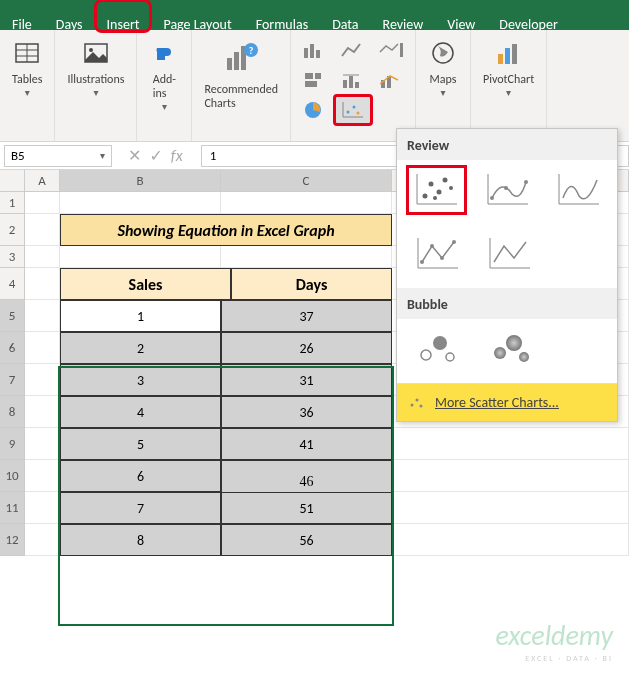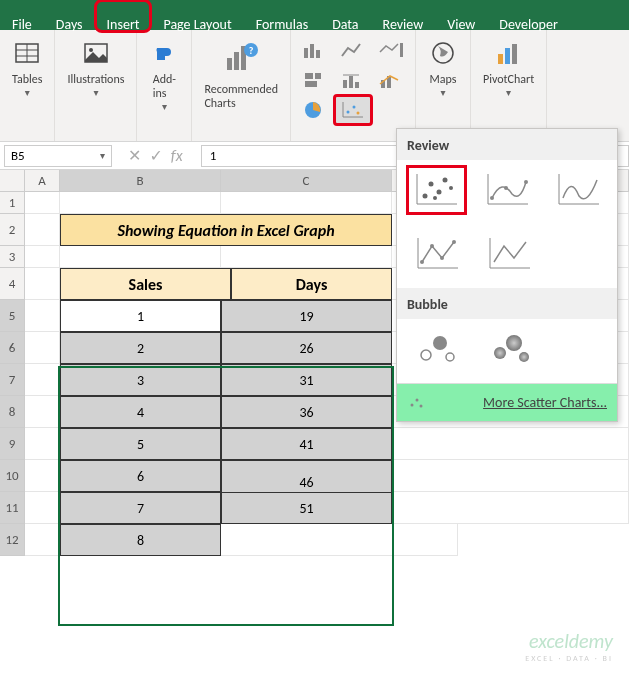--- a/index.html
+++ b/index.html
@@ -39,24 +39,24 @@
 .header-cell { background:#fdecc7; border:1px solid #333; font-weight:bold; font-size:16px; }
 .data-cell { background:#d2d2d2; border:1px solid #333; }
 .data-cell.white { background:#fff;}
 
 
 .dropdown { position:absolute; left:396px; top:128px; width:222px; background:#f0f0f0; border:1px solid #c8c6c4; box-shadow:2px 2px 6px rgba(0,0,0,.2); z-index:10;}
 .dd-hdr { padding:8px 10px 6px; font-weight:bold; font-size:14px; color:#444;}
 .dd-row { display:flex; padding:6px 10px 10px; gap:12px; background:#fff;}
 .dd-icon { width:60px; height:48px; display:flex; align-items:center; justify-content:center;}
 .dd-icon.hl { outline:3px solid #e6001a; outline-offset:-2px;}
-.dd-more { display:flex; align-items:center; gap:8px; padding:10px; border-top:1px solid #ddd; font-size:14px; text-decoration:underline; color:#444; background:#86efac;justify-content:space-between;}
+.dd-more { display:flex; align-items:center; gap:8px; padding:10px; border-top:1px solid #ddd; font-size:14px; text-decoration:underline; color:#444; background:#fde047;}
 
 .watermark { position:absolute; right:16px; bottom:18px; text-align:right; }
-.watermark .t1 { color:#bfe4cd; font-style:italic; font-size:20px; }
+.watermark .t1 { color:#bfe4cd; font-style:italic; font-size:28px; }
 .watermark .t2 { color:#cfcfcf; font-size:8px; letter-spacing:2px; }
 
 svg { display:block; }
 </style>
 </head>
 <body>
 
 <div class="ribbon-tabs">
   <div class="tab">File</div>
   <div class="tab">Days</div>
@@ -250,21 +250,21 @@
     <div class="cell" style="width:35px;height:32px;"></div>
     <div class="cell header-cell" style="width:171px;height:32px;">Sales</div>
     <div class="cell header-cell" style="width:161px;height:32px;">Days</div>
     <div class="cell" style="width:237px;height:32px;"></div>
   </div>
 
   <div class="row rtall">
     <div class="rowh sel" style="height:32px;">5</div>
     <div class="cell" style="width:35px;height:32px;"></div>
     <div class="cell data-cell white" style="width:161px;height:32px;">1</div>
-    <div class="cell data-cell" style="width:171px;height:32px;">19</div>
+    <div class="cell data-cell" style="width:171px;height:32px;">37</div>
     <div class="cell" style="width:237px;height:32px;"></div>
   </div>
 
   <div class="row rtall">
       <div class="rowh sel" style="height:32px;">6</div>
       <div class="cell" style="width:35px;height:32px;"></div>
       <div class="cell data-cell" style="width:161px;height:32px;">2</div>
       <div class="cell data-cell" style="width:171px;height:32px;">26</div>
       <div class="cell" style="width:237px;height:32px;"></div>
     </div>
@@ -286,34 +286,35 @@
       <div class="rowh sel" style="height:32px;">9</div>
       <div class="cell" style="width:35px;height:32px;"></div>
       <div class="cell data-cell" style="width:161px;height:32px;">5</div>
       <div class="cell data-cell" style="width:171px;height:32px;">41</div>
       <div class="cell" style="width:237px;height:32px;"></div>
     </div>
   <div class="row rtall">
       <div class="rowh sel" style="height:32px;">10</div>
       <div class="cell" style="width:35px;height:32px;"></div>
       <div class="cell data-cell" style="width:161px;height:32px;">6</div>
-      <div class="cell data-cell" style="width:171px;height:44px;">46</div>
+      <div class="cell data-cell" style="width:171px;height:44px;font-family:Liberation Serif, serif;">46</div>
       <div class="cell" style="width:237px;height:32px;"></div>
     </div>
   <div class="row rtall">
       <div class="rowh sel" style="height:32px;">11</div>
       <div class="cell" style="width:35px;height:32px;"></div>
       <div class="cell data-cell" style="width:161px;height:32px;">7</div>
       <div class="cell data-cell" style="width:171px;height:32px;">51</div>
       <div class="cell" style="width:237px;height:32px;"></div>
     </div>
   <div class="row rtall">
       <div class="rowh sel" style="height:32px;">12</div>
       <div class="cell" style="width:35px;height:32px;"></div>
       <div class="cell data-cell" style="width:161px;height:32px;">8</div>
+      <div class="cell data-cell" style="width:171px;height:32px;">56</div>
       <div class="cell" style="width:237px;height:32px;"></div>
     </div>
 </div>
 
 <div style="position:absolute; left:60px; top:368px; width:332px; height:256px; outline:2px solid #0f703b; pointer-events:none;"></div>
 
 <div class="dropdown">
   <div class="dd-hdr">Review</div>
   <div class="dd-row">
     <div class="dd-icon hl">

